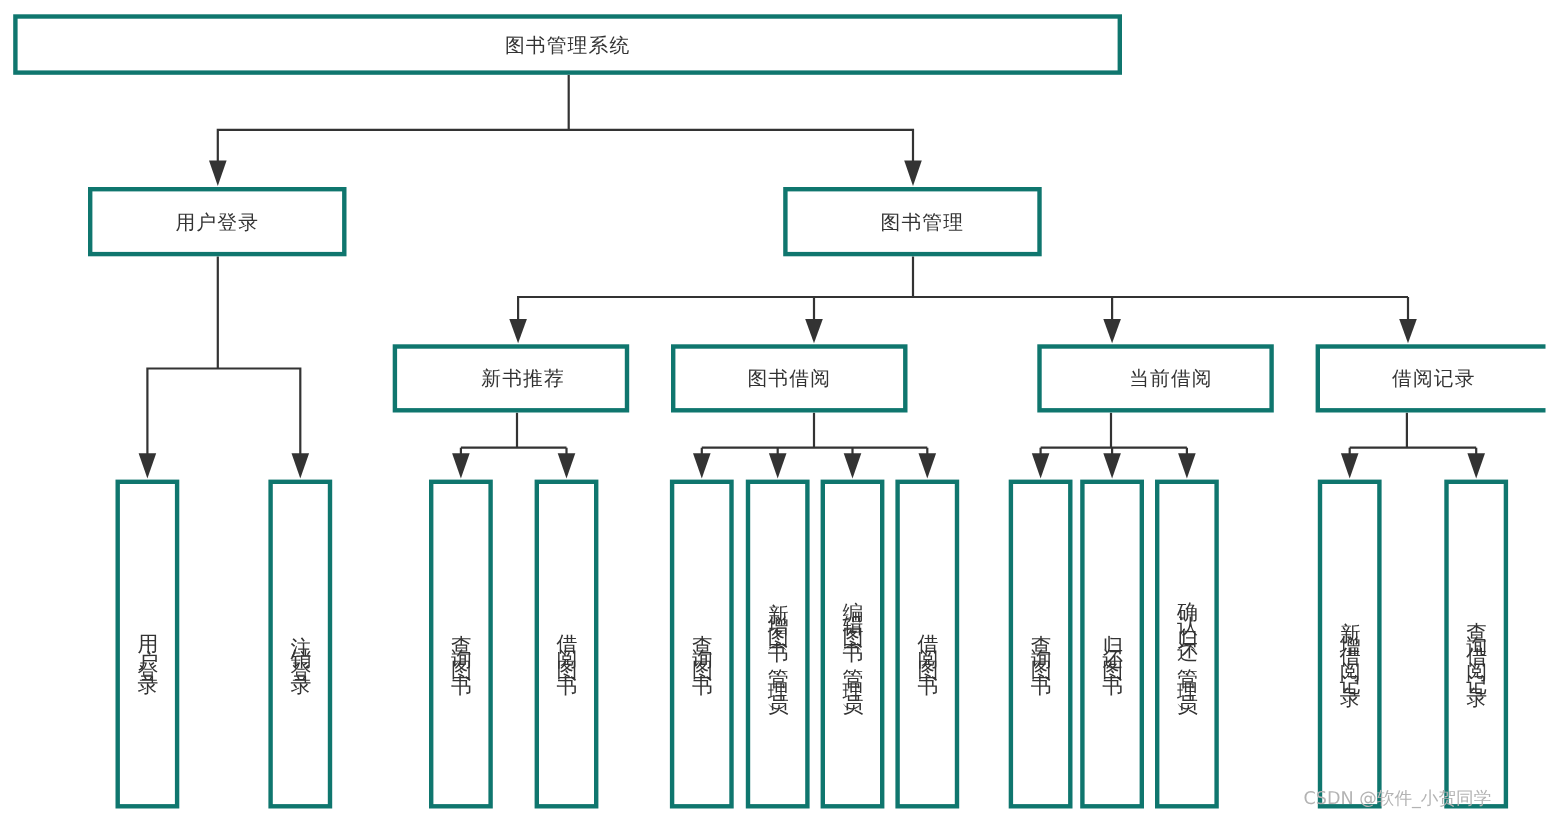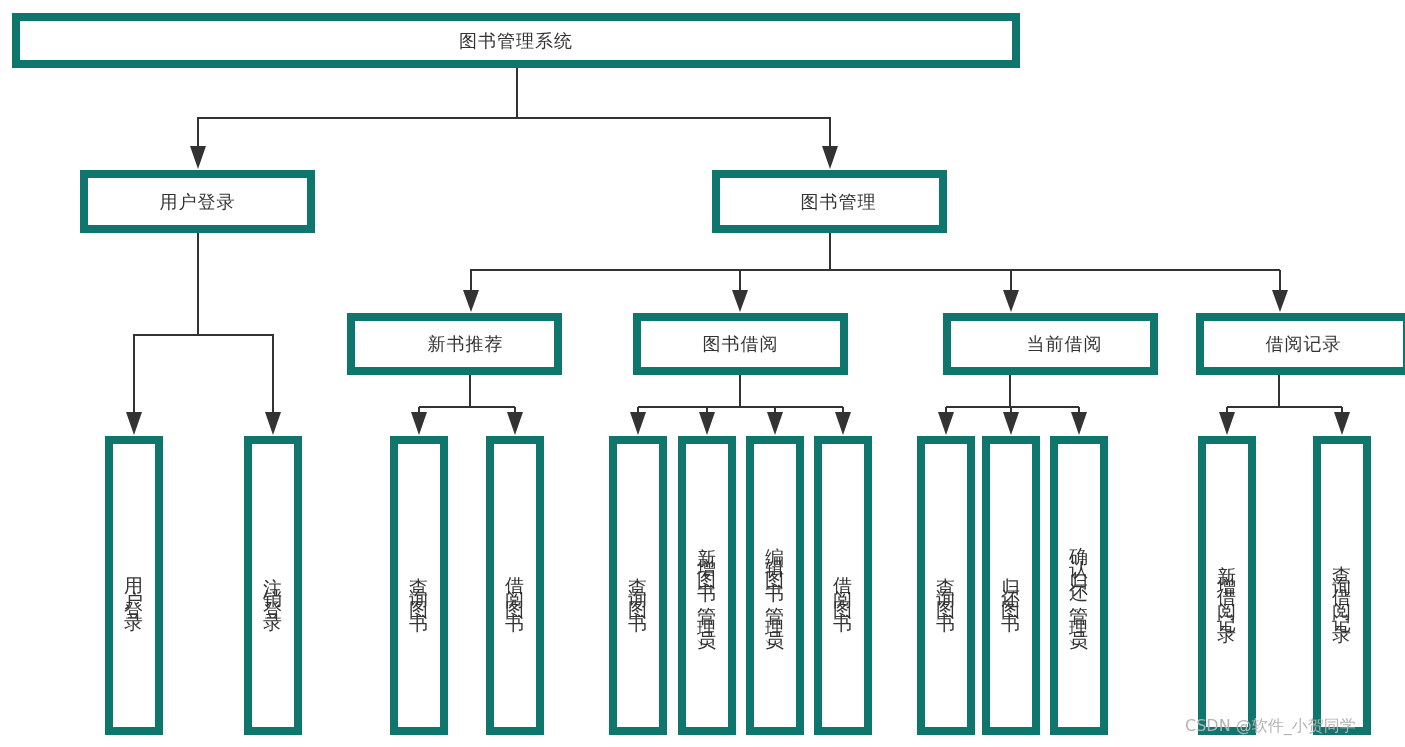--- a/index.html
+++ b/index.html
@@ -11,21 +11,21 @@
     font-family:"DejaVu Sans", sans-serif;
     color:#333333;
   }
   #connectors {
     position:absolute; left:0; top:0; width:1405px; height:747px;
     z-index:0;
   }
   .node {
     position:absolute;
     box-sizing:border-box;
-    border:8px solid #0f766e;
+    border:4px solid #0f766e;
     background:#ffffff;
     display:flex;
     align-items:center;
     justify-content:center;
     z-index:1;
   }
   .hlabel {
     font-size:18px;
     letter-spacing:1px;
     white-space:nowrap;
@@ -36,22 +36,22 @@
     font-size:19px;
     line-height:1;
     letter-spacing:12px;
     white-space:nowrap;
   }
   
   .n-root { left:12px;  top:13px;  width:1008px; height:55px; }
   .n-l2a  { left:80px;  top:170px; width:235px;  height:63px; }
   .n-l2b  { left:712px; top:170px; width:235px;  height:63px;padding-left:18px; }
   .n-l3   { top:313px;  height:62px; width:215px; }
-  .n-l3a  { left:347px;padding-left:22px; }
-  .n-l3b  { left:633px; }
+  .n-l3a  { left:357px;padding-left:22px; }
+  .n-l3b  { left:610px; }
   .n-l3c  { left:943px;padding-left:28px; }
   .n-l3d  { left:1196px; }
   .leaf   { top:436px;  height:299px; width:58px; }
   .lf-u1 { left:105px; }  .lf-u2 { left:244px; }
   .lf-r1 { left:390px; }  .lf-r2 { left:486px; }
   .lf-b1 { left:609px; }  .lf-b2 { left:678px; }  .lf-b3 { left:746px; }  .lf-b4 { left:814px; }
   .lf-c1 { left:917px; }  .lf-c2 { left:982px; }  .lf-c3 { left:1050px; }
   .lf-d1 { left:1198px; } .lf-d2 { left:1313px; }
   .watermark {
     position:absolute;

